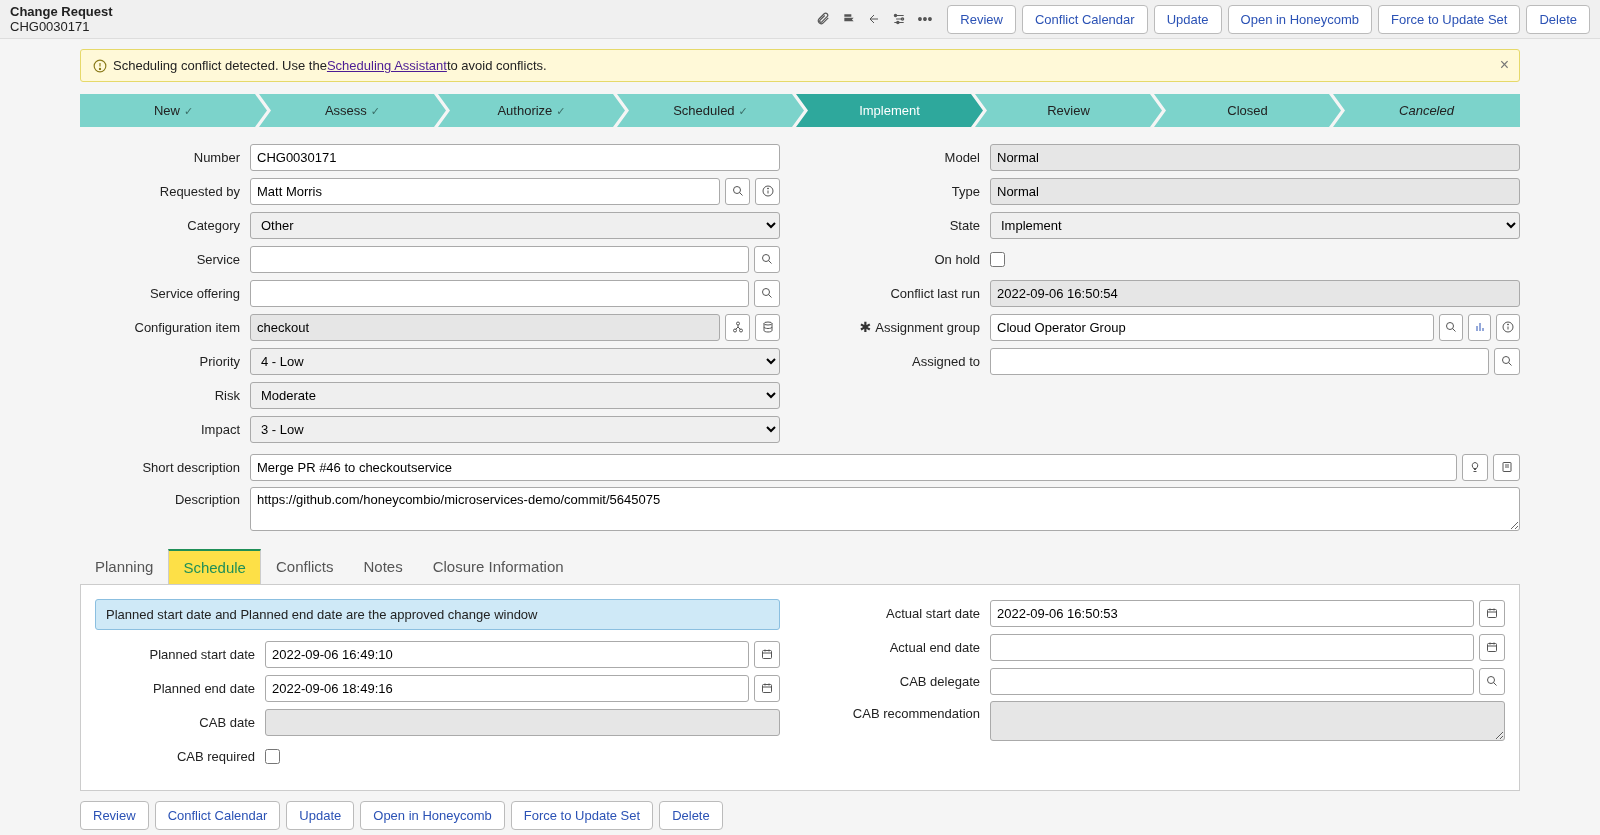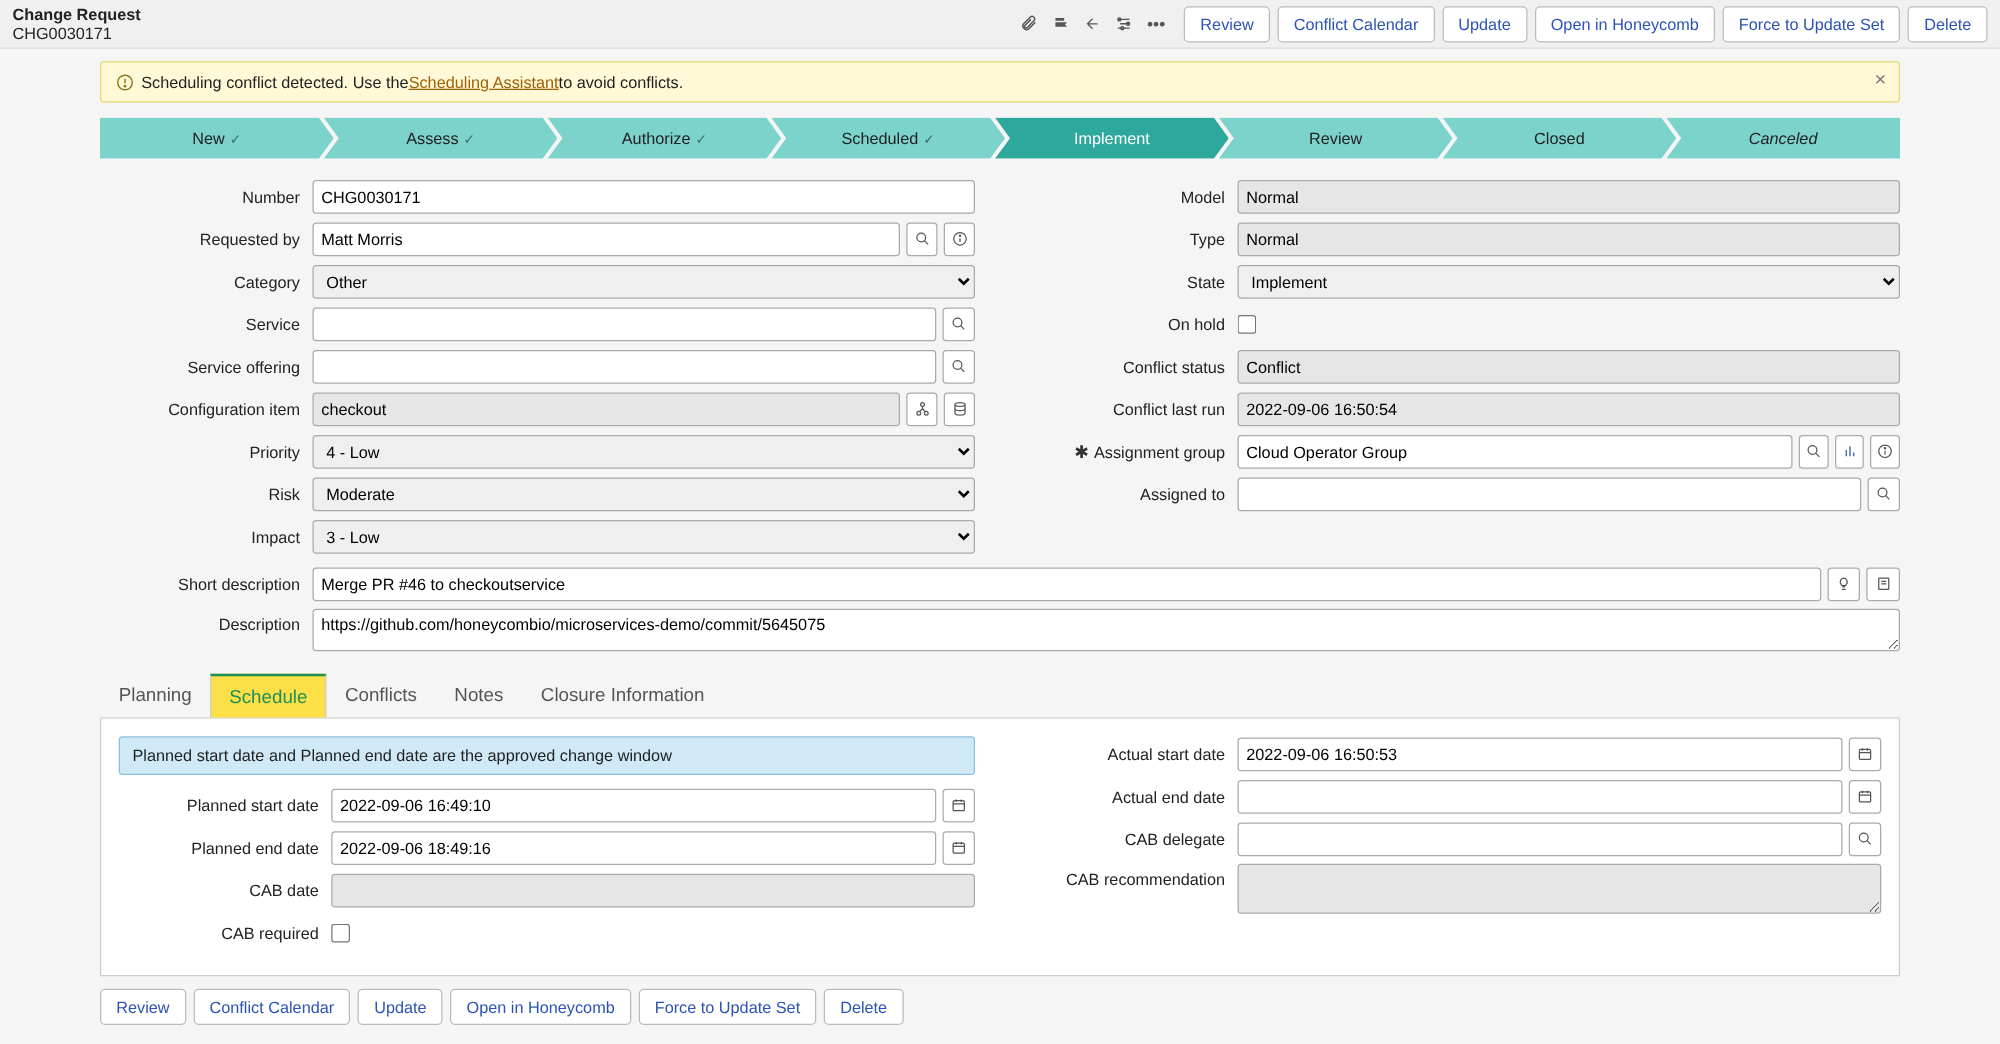--- a/index.html
+++ b/index.html
@@ -9,35 +9,35 @@
 .header-title .line1 { font-weight: bold; font-size: 13px; }
 .header-title .line2 { font-size: 13px; }
 .header-spacer { flex: 1; }
 .header-icons { display: flex; gap: 12px; align-items: center; margin-right: 15px; color: #555; }
 .header-icons span { cursor: pointer; font-size: 14px; }
 .header-btns { display: flex; gap: 6px; }
 .btn { background: #fff; border: 1px solid #bbb; border-radius: 4px; padding: 6px 12px; font-size: 13px; cursor: pointer; color: #2b52b5; font-weight: 500; }
 .content { padding: 10px 80px 20px 80px; }
 .alert { background: #fff9d8; border: 1px solid #e6d96a; border-radius: 3px; padding: 8px 12px; display: flex; align-items: center; margin-bottom: 12px; position: relative; }
 .alert .close { position: absolute; right: 10px; top: 6px; cursor: pointer; color: #777; font-size: 16px; }
-.alert a { color: #a16207; text-decoration: underline; }
+.alert a { color: #4c1d95; text-decoration: underline; }
 .chevrons { display: flex; margin-bottom: 16px; }
 .chev { flex: 1; background: #7cd3cb; color: #222; text-align: center; padding: 9px 0; position: relative; font-size: 13px; }
 .chev.done::after { content: '✓'; margin-left: 4px; font-size: 11px; color: #3a6e67; }
 .chev.current { background: #2ea89c; color: #fff; font-weight: 500; }
 .chev:not(:last-child) { clip-path: polygon(0 0, calc(100% - 12px) 0, 100% 50%, calc(100% - 12px) 100%, 0 100%, 12px 50%); margin-right: -8px; }
 .chev:first-child { clip-path: polygon(0 0, calc(100% - 12px) 0, 100% 50%, calc(100% - 12px) 100%, 0 100%); }
 .chev:last-child { clip-path: polygon(0 0, 100% 0, 100% 100%, 0 100%, 12px 50%); font-style: italic; }
 .form-grid { display: flex; gap: 40px; }
 .form-col { flex: 1; }
 .form-row { display: flex; align-items: center; margin-bottom: 6px; min-height: 28px; }
 .form-row label { flex: 0 0 170px; text-align: right; padding-right: 10px; font-size: 13px; }
 .form-row .control { flex: 1; display: flex; gap: 5px; align-items: center; }
 .control input[type=text], .control select, .control textarea { width: 100%; padding: 4px 6px; border: 1px solid #aaa; border-radius: 3px; font-size: 13px; font-family: inherit; height: 27px; }
-.control textarea { height: 34px; resize: vertical; }
+.control textarea { height: 44px; resize: vertical; }
 .control input[readonly], .control .ro { background: #e6e6e6; }
 .icon-btn { width: 28px; height: 27px; border: 1px solid #aaa; border-radius: 3px; background: #fff; display: inline-flex; align-items: center; justify-content: center; cursor: pointer; font-size: 12px; color: #555; }
 .required-mark { color: #333; margin-right: 4px; font-size: 14px; }
 .form-full { margin-top: 4px; }
 .form-full .form-row label { flex: 0 0 170px; }
 .tab-section { margin-top: 18px; }
 .tabs { display: flex; border-bottom: 1px solid #ccc; }
 .tab { padding: 8px 14px; cursor: pointer; font-size: 15px; color: #555; border: 1px solid transparent; border-bottom: none; position: relative; top: 0; }
 .tab.active { background: #fde047; border-color: #ccc; color: #1f8f58; border-top: 2px solid #1f8f58; }
 .tab-body { background: #fff; border: 1px solid #ccc; border-top: none; padding: 14px; }
@@ -235,26 +235,20 @@
             <select><option>Implement</option></select>
           </div>
         </div>
       <div class="form-row">
           <label>On hold</label>
         <div class="control">
             <input type="checkbox" class="checkbox" style="">
           </div>
         </div>
       <div class="form-row">
-          <label>Conflict status</label>
-        <div class="control">
-            <input type="text" readonly="" class="ro" value="Conflict" style="">
-          </div>
-        </div>
-      <div class="form-row">
           <label>Conflict last run</label>
         <div class="control">
             <input type="text" readonly="" class="ro" value="2022-09-06 16:50:54" style="">
           </div>
         </div>
       <div class="form-row">
           <label><span class="required-mark">✱</span><span>Assignment group</span></label>
         <div class="control">
             <input type="text" value="Cloud Operator Group" style="">
           <span class="icon-btn">

